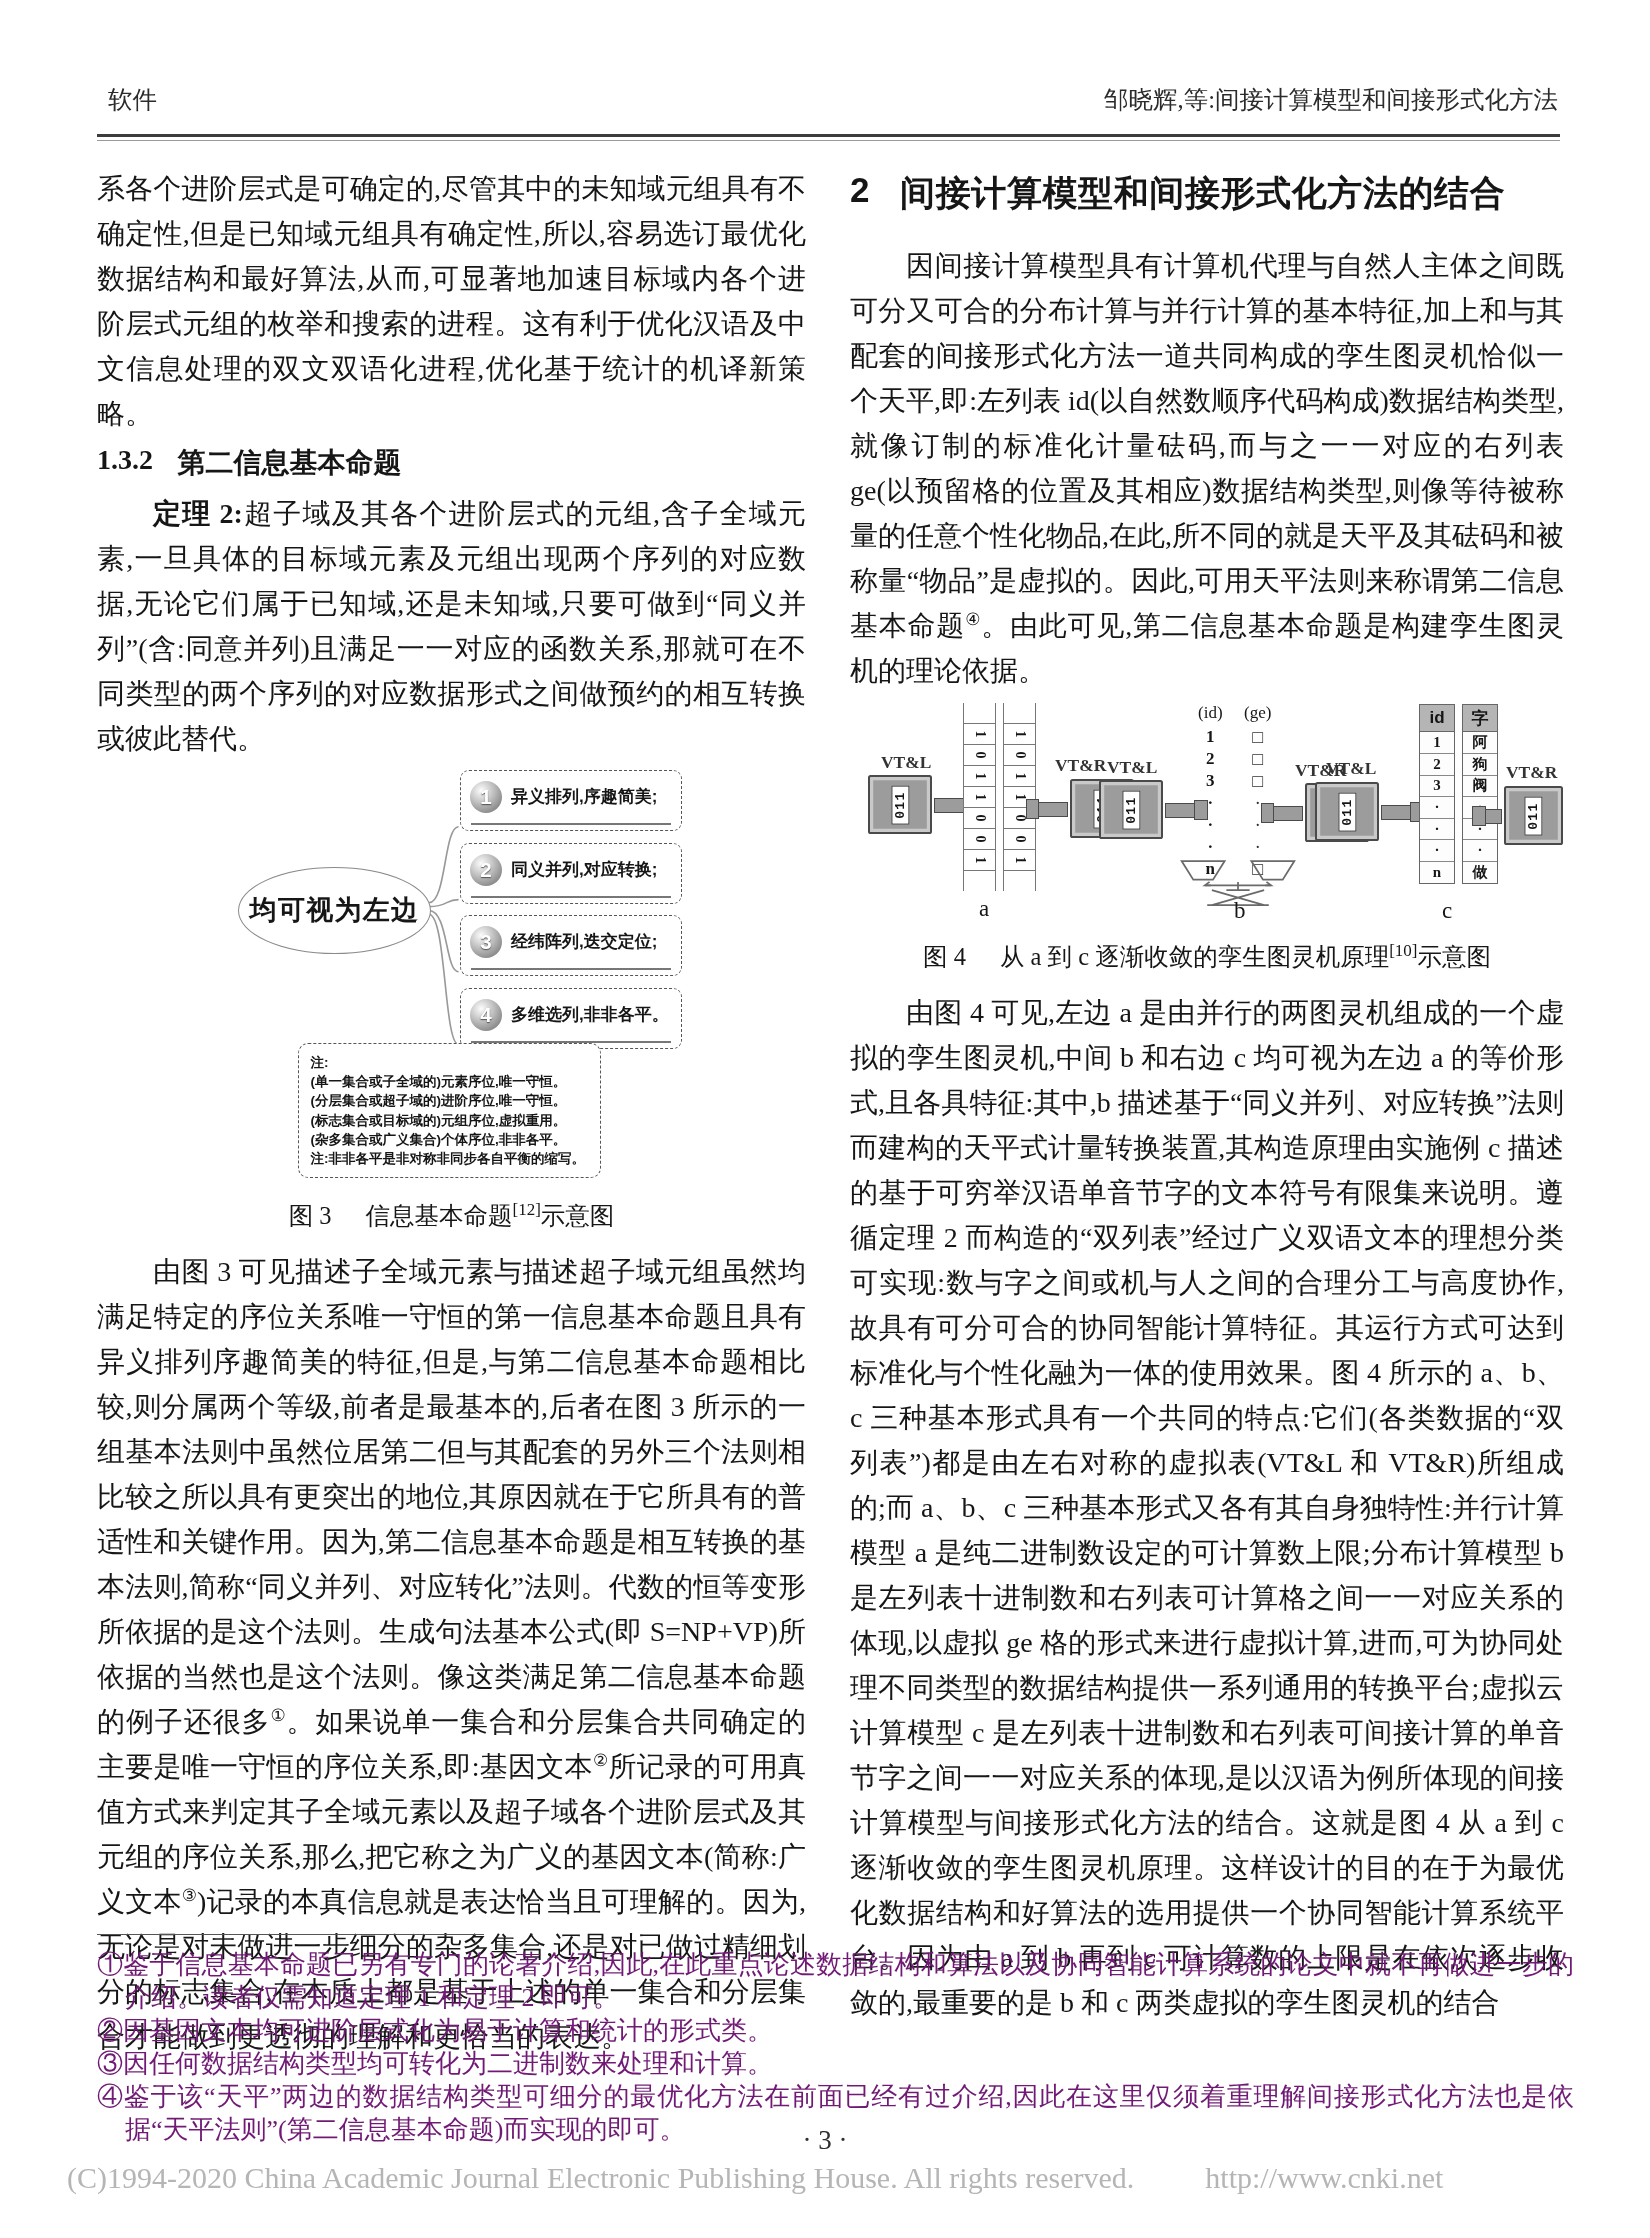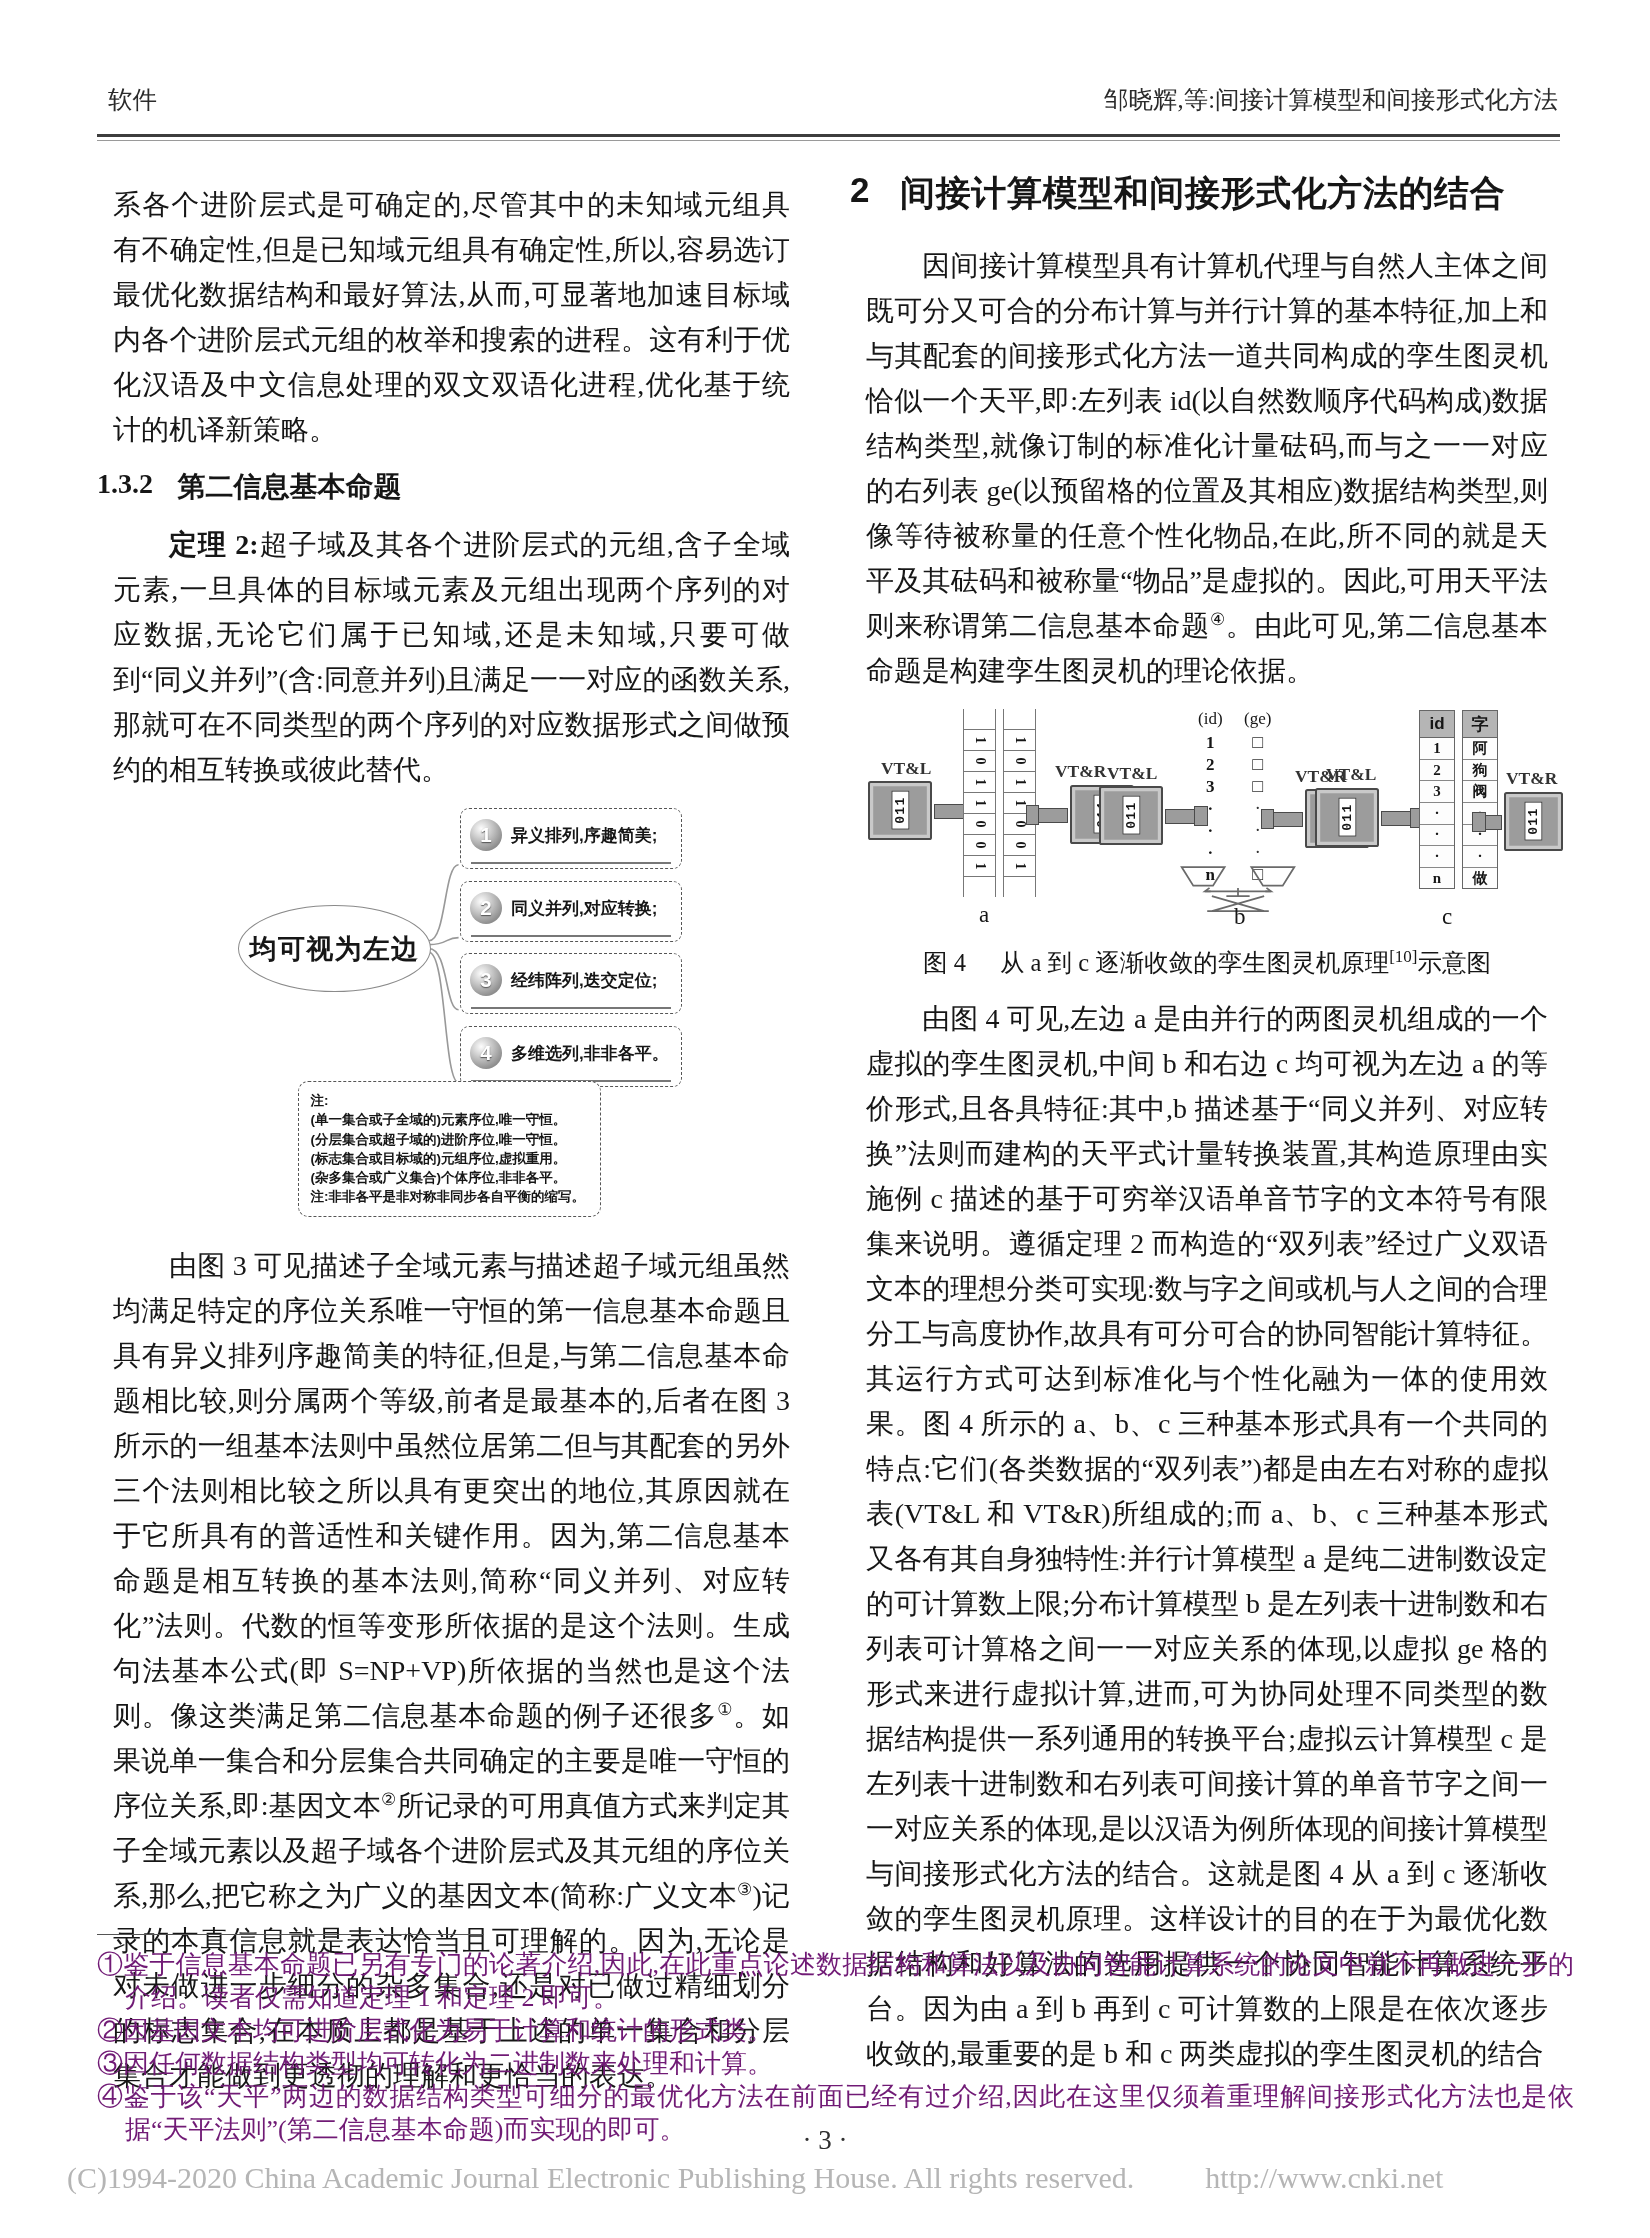--- a/index.html
+++ b/index.html
@@ -9,21 +9,21 @@
   }
   
   .hdr-journal{position:absolute;left:108px;top:83px;font-size:24.5px;color:#2b2b2b;}
   .hdr-running{position:absolute;right:92px;top:83px;font-size:24.5px;color:#2b2b2b;}
   .hdr-rule{position:absolute;left:97px;top:134px;width:1463px;height:2.6px;
     border-top:3.2px solid #3d3d3d;border-bottom:1.3px solid #9a9a9a;}
   
   .col{position:absolute;top:166px;}
   .col-left{left:97px;width:709px;}
   .col-right{left:850px;width:714px;}
-  p.body{font-size:28px;line-height:45px;text-align:justify;margin:16px;}
+  p.body{font-size:28px;line-height:45px;text-align:justify;margin:0;}
   p.indent{text-indent:2em;}
   p.body sup, .fig-caption sup{font-size:17px;vertical-align:super;line-height:0;}
   h3.sub{display:flex;gap:24.5px;font:bold 28px "Liberation Serif",serif;margin:7.7px 0 9px 0;}
   h2.sec{display:flex;gap:30px;font:bold 35px "Liberation Sans","DejaVu Sans",sans-serif;
     margin:3.9px 0 26px 0;letter-spacing:0.6px;}
   
   .fig3{position:relative;width:709px;height:419px;margin-top:9px;}
   .fig3 svg.conn{position:absolute;left:0;top:0;}
   .f3-ellipse{position:absolute;left:141px;top:97px;width:191px;height:85px;border:1.9px solid #8a8a8a;
     border-radius:50%;display:flex;align-items:center;justify-content:center;background:#fff;
@@ -136,20 +136,23 @@
 
       <div class="f3-note">
           <div class="f3-note-line"><span>注:</span></div>
           <div class="f3-note-line"><span>(单一集合或子全域的)元素序位,唯一守恒。</span></div>
           <div class="f3-note-line"><span>(分层集合或超子域的)进阶序位,唯一守恒。</span></div>
           <div class="f3-note-line"><span>(标志集合或目标域的)元组序位,虚拟重用。</span></div>
           <div class="f3-note-line"><span>(杂多集合或广义集合)个体序位,非非各平。</span></div>
           <div class="f3-note-line"><span>注:非非各平是非对称非同步各自平衡的缩写。</span></div>
         </div>
     </div>
+    <div class="fig-caption">
+      <span class="cap-prefix">图 3</span><span>信息基本命题</span><sup>[12]</sup><span>示意图</span>
+    </div>
 
     <p class="body indent"><span>由图 3 可见描述子全域元素与描述超子域元组虽然均满足特定的序位关系唯一守恒的第一信息基本命题且具有异义排列序趣简美的特征,但是,与第二信息基本命题相比较,则分属两个等级,前者是最基本的,后者在图 3 所示的一组基本法则中虽然位居第二但与其配套的另外三个法则相比较之所以具有更突出的地位,其原因就在于它所具有的普适性和关键作用。因为,第二信息基本命题是相互转换的基本法则,简称“同义并列、对应转化”法则。代数的恒等变形所依据的是这个法则。生成句法基本公式(即 S=NP+VP)所依据的当然也是这个法则。像这类满足第二信息基本命题的例子还很多</span><sup>①</sup><span>。如果说单一集合和分层集合共同确定的主要是唯一守恒的序位关系,即:基因文本</span><sup>②</sup><span>所记录的可用真值方式来判定其子全域元素以及超子域各个进阶层式及其元组的序位关系,那么,把它称之为广义的基因文本(简称:广义文本</span><sup>③</sup><span>)记录的本真信息就是表达恰当且可理解的。因为,无论是对未做进一步细分的杂多集合,还是对已做过精细划分的标志集合,在本质上都是基于上述的单一集合和分层集合才能做到更透彻的理解和更恰当的表达。</span></p>
   </div>
 
   <div class="col col-right">
     <h2 class="sec">
       <span>2</span>
       <span>间接计算模型和间接形式化方法的结合</span>
     </h2>
 

